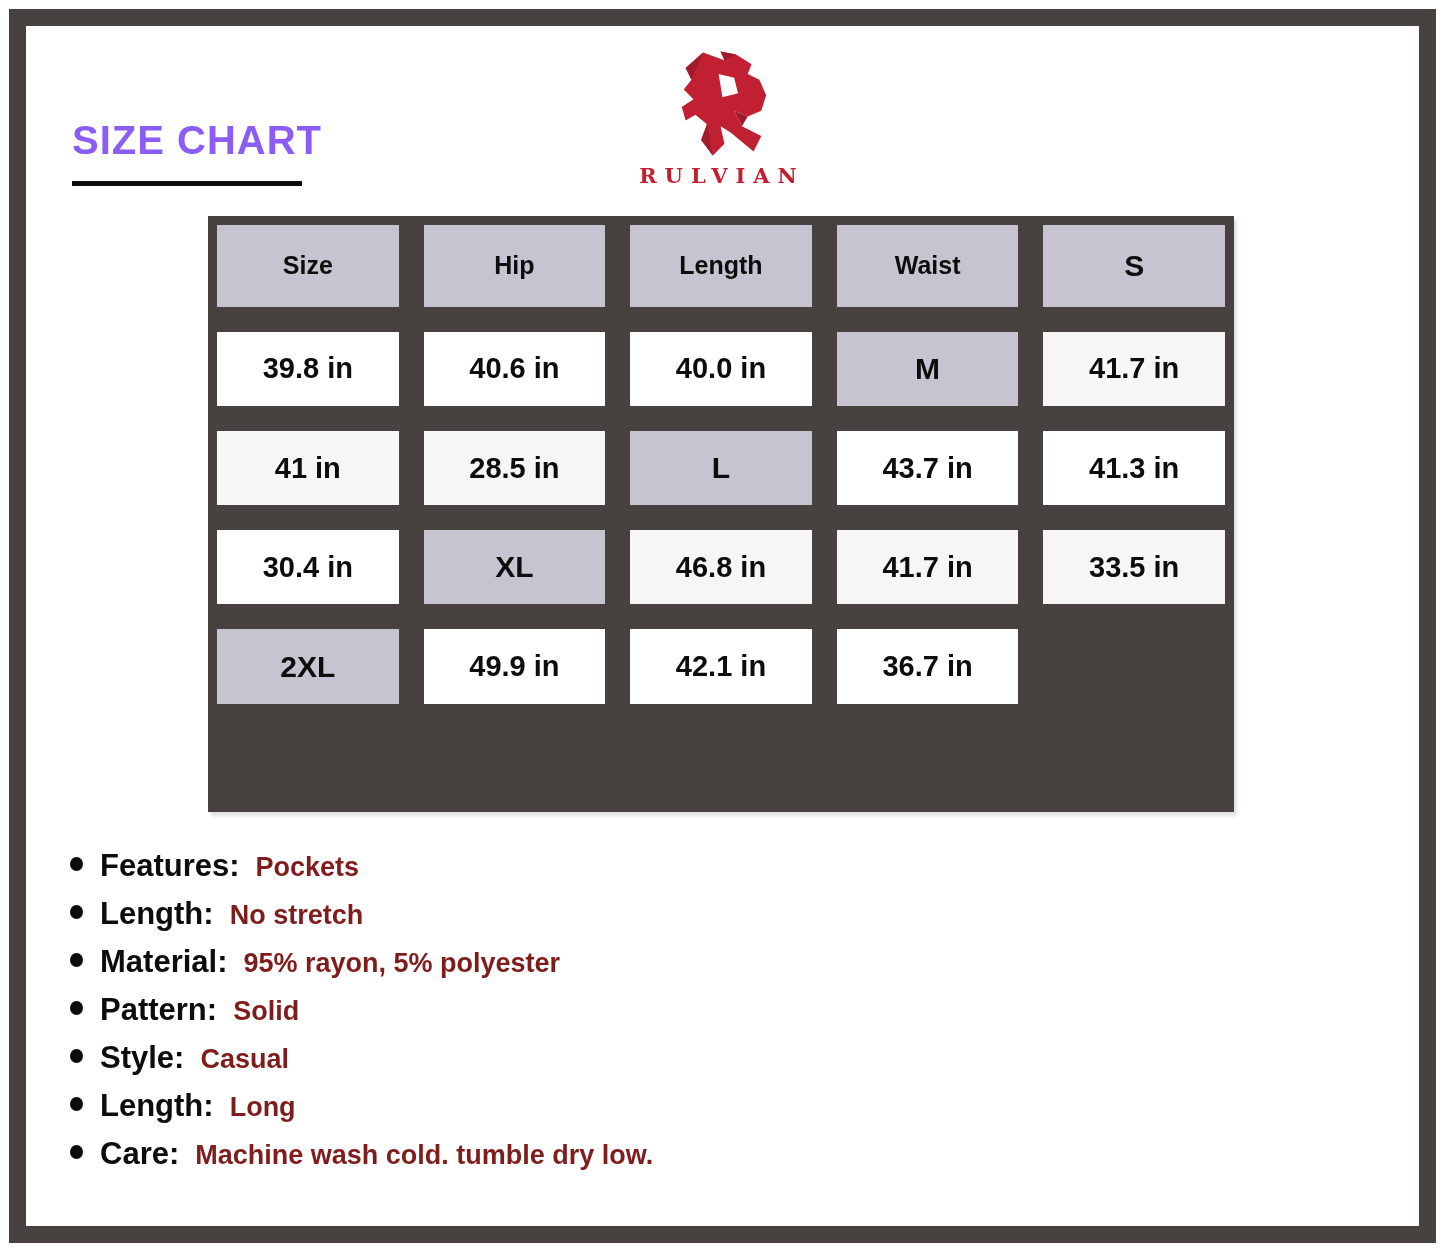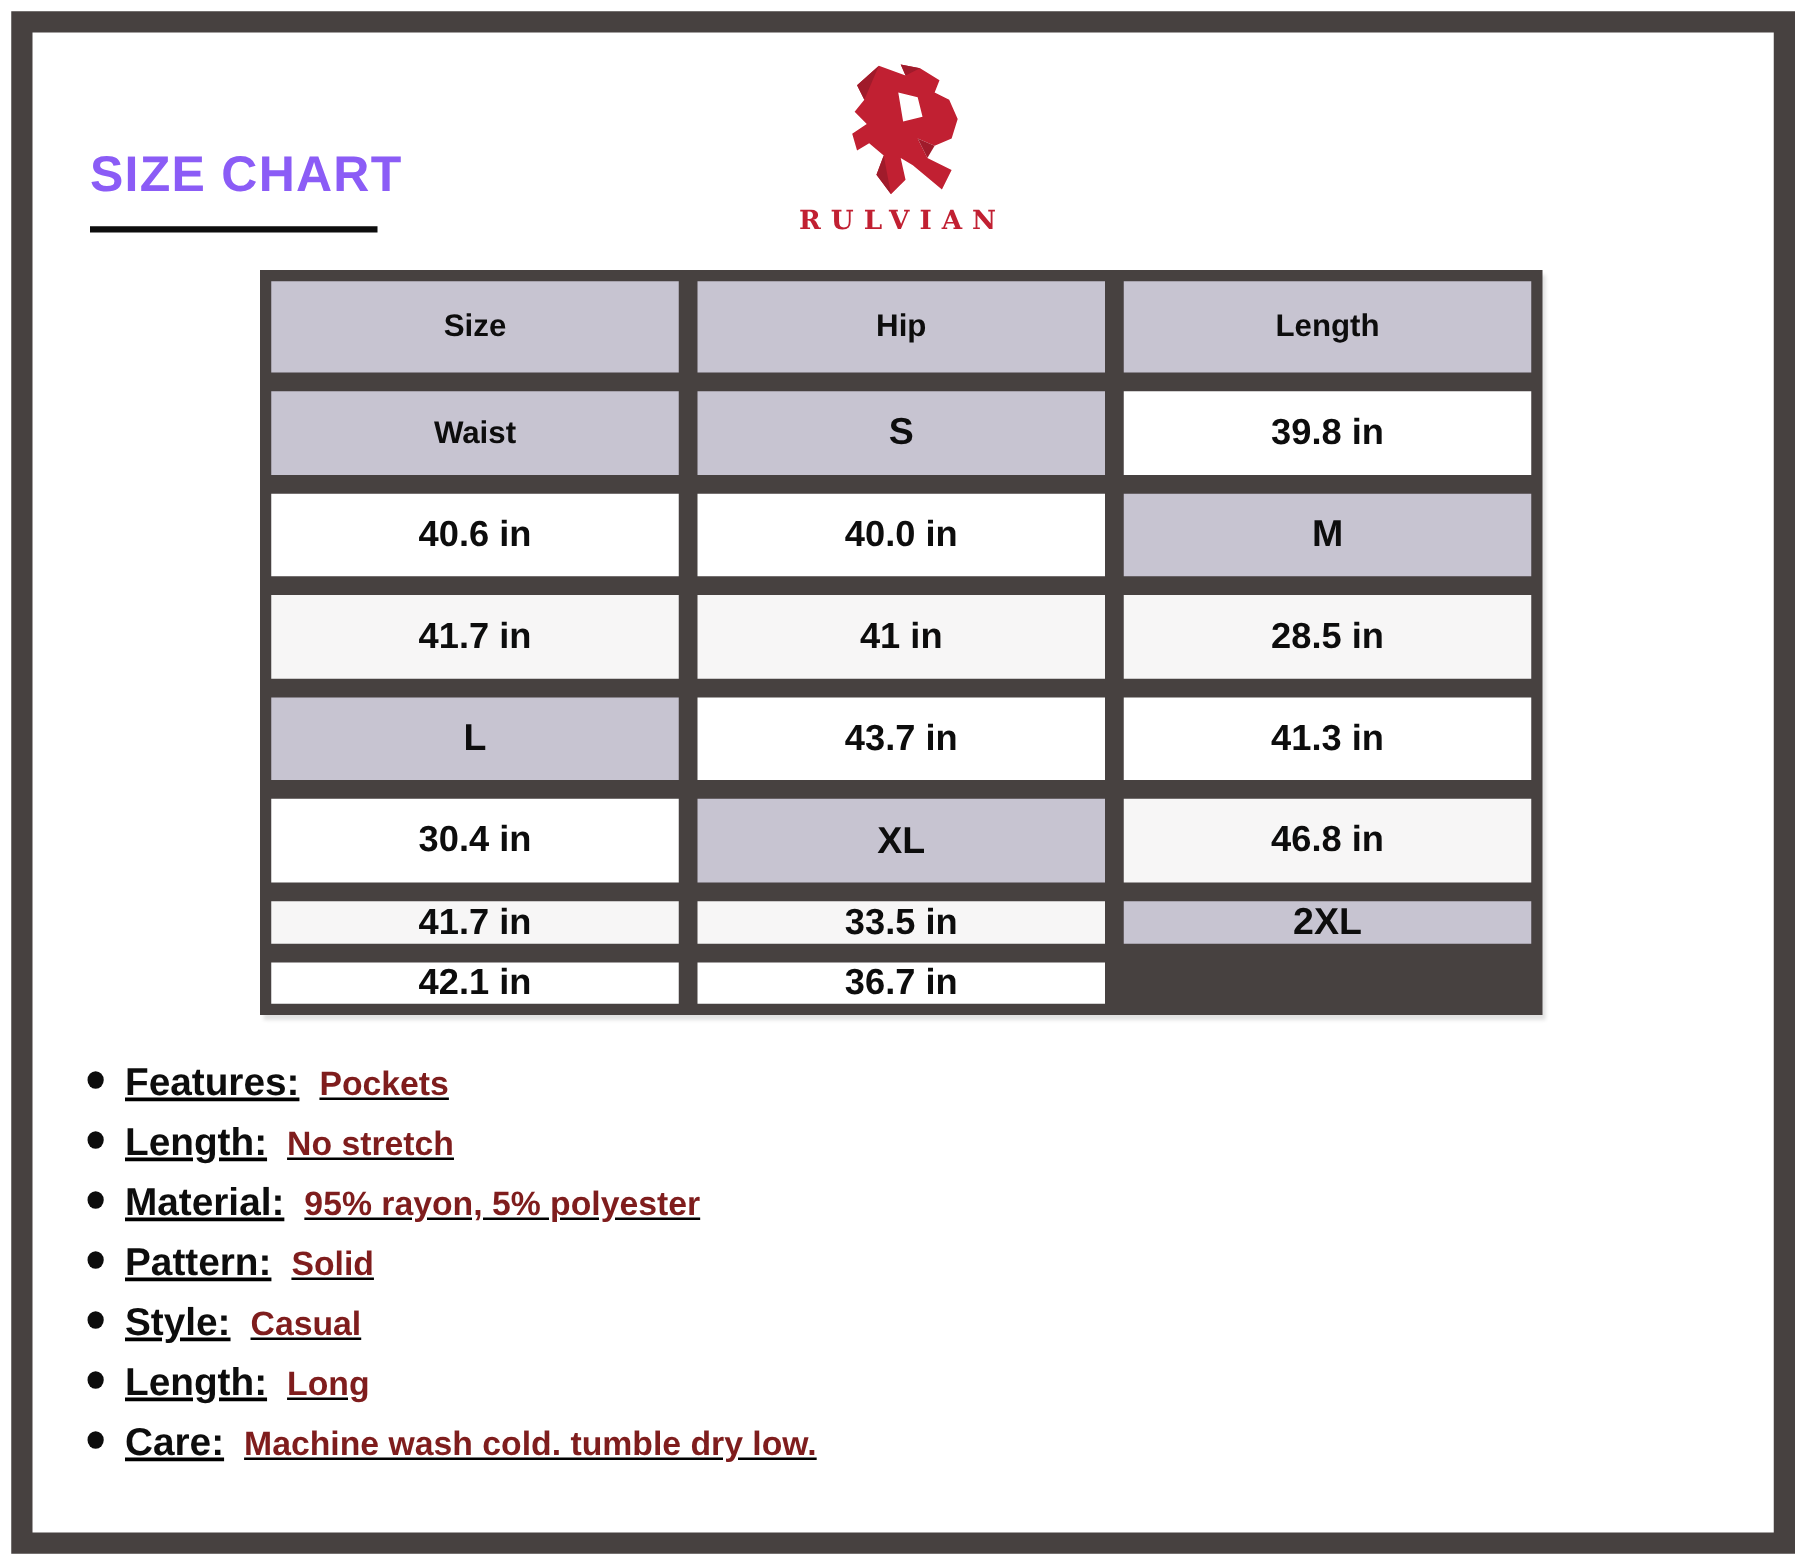--- a/index.html
+++ b/index.html
@@ -47,43 +47,42 @@
     color: #c12032;
   }
   
   .size-table {
     position: absolute;
     left: 208px; top: 216px;
     width: 1026px; height: 596px;
     background: #474140;
     padding: 9px;
     display: grid;
-    grid-template-columns: repeat(3, 1fr);
+    grid-template-columns: repeat(5, 1fr);
     grid-template-rows: 1.1fr repeat(5, 1fr);
-    gap: 15px;
+    gap: 25px;
     box-shadow: 3px 4px 3px rgba(0,0,0,0.12);
   }
   .cell {
     display: flex;
     align-items: center;
     justify-content: center;
     font-weight: bold;
     color: #0d0d0d;
   }
   .cell.head  { background: #c7c4d1; font-size: 25px; }
   .cell.size  { background: #c7c4d1; font-size: 30px; }
   .cell.val   { font-size: 29px; }
   .row-odd  .cell.val, .cell.val.row-odd  { background: #ffffff; }
   .row-even .cell.val, .cell.val.row-even { background: #f7f6f6; }
   
   .details {
     position: absolute;
     left: 70px; top: 848px;
     list-style: none;
-    text-decoration: underline;
   }
   .detail-item {
     position: relative;
     padding-left: 30px;
     margin-bottom: 13px;
     height: 35px;
     display: flex;
     align-items: baseline;
   }
   .bullet-dot {
@@ -148,20 +147,21 @@
   <div class="cell val row-odd">43.7 in</div>
   <div class="cell val row-odd">41.3 in</div>
   <div class="cell val row-odd">30.4 in</div>
 
   <div class="cell size">XL</div>
   <div class="cell val row-even">46.8 in</div>
   <div class="cell val row-even">41.7 in</div>
   <div class="cell val row-even">33.5 in</div>
 
   <div class="cell size">2XL</div>
+  <div class="cell val row-odd">49.9 in</div>
   <div class="cell val row-odd">42.1 in</div>
   <div class="cell val row-odd">36.7 in</div>
 </div>
 
 <ul class="details">
   <li class="detail-item">
     <span class="bullet-dot"></span>
     <span class="detail-label">Features:</span>
     <span class="detail-value">Pockets</span>
   </li>

